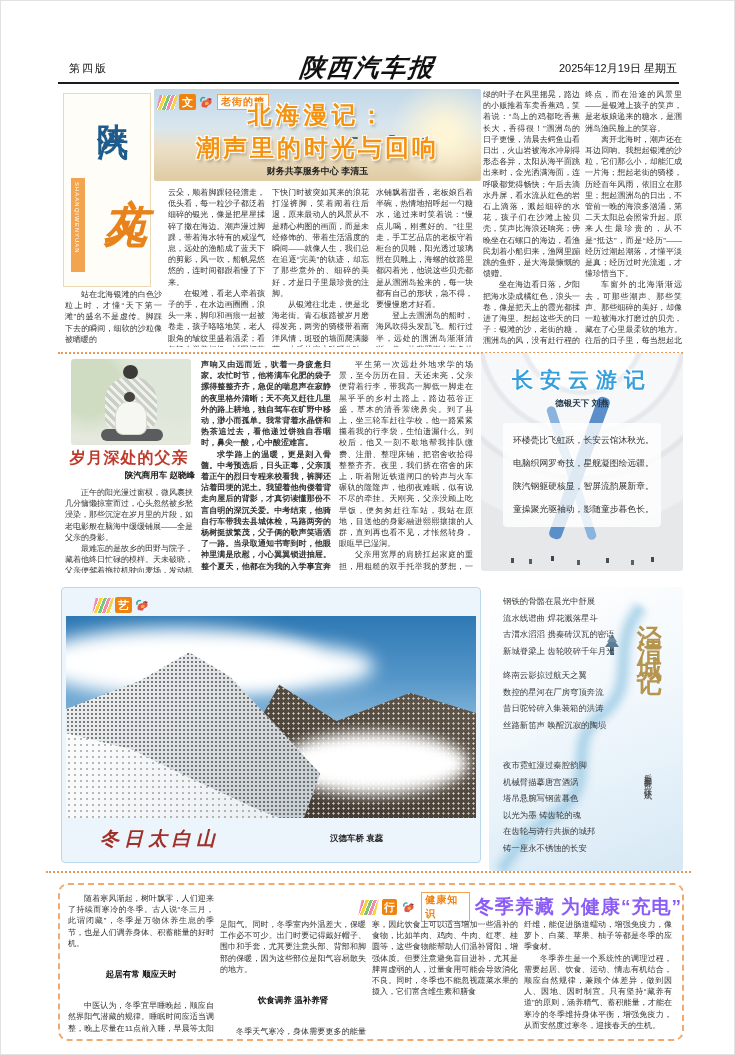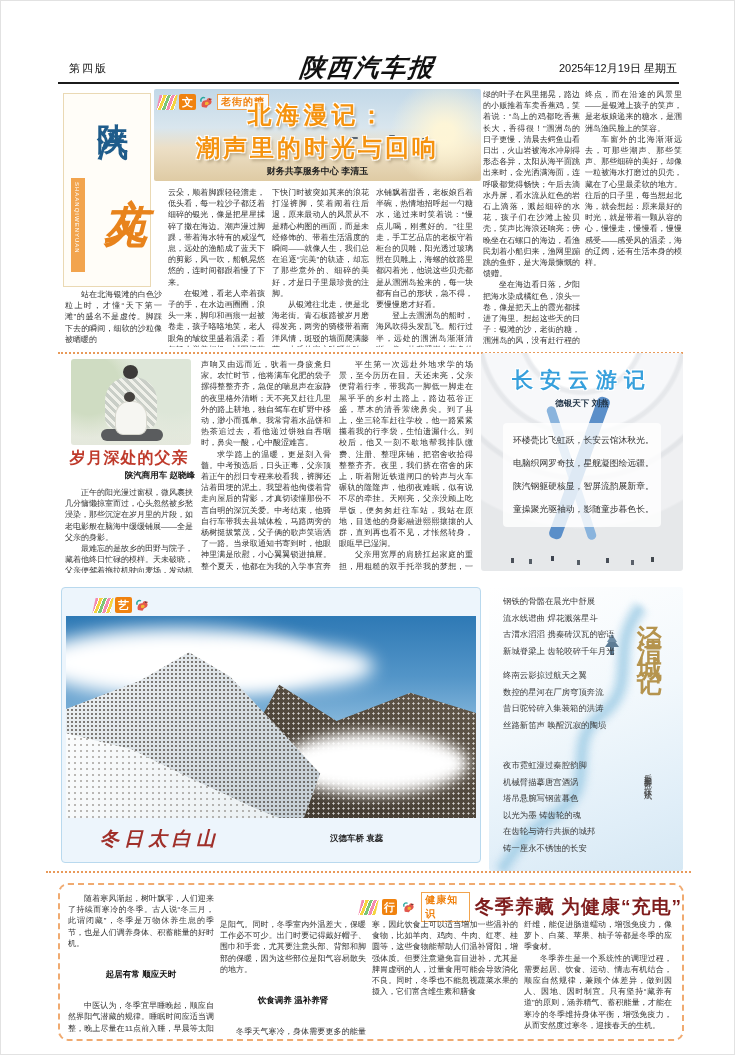--- a/index.html
+++ b/index.html
@@ -112,21 +112,21 @@
   .jw-title{position:absolute;left:144px;top:18px;height:170px;writing-mode:vertical-rl;
       font-family:"DejaVu Serif",serif;font-size:25px;font-weight:bold;color:#b5944e;letter-spacing:15px;}
   .jw-byline{position:absolute;left:152px;top:180px;height:104px;writing-mode:vertical-rl;
       font-size:8px;color:#444;letter-spacing:2px;}
   .jw-poem{position:absolute;left:14px;width:126px;}
   .jw-poem p{margin:0;font-size:8.4px;line-height:16.5px;font-family:"DejaVu Serif",serif;color:#3a3a3a;white-space:nowrap;}
 
   
   .hl-box{left:57px;top:882px;width:626px;height:158px;border:2px dashed #f0aa70;border-radius:10px;box-sizing:border-box;}
   .hl-header{position:absolute;left:300px;top:7px;display:flex;align-items:center;gap:5px;}
-  .hl-title{font-size:19px;font-weight:bold;color:#7f1d1d;letter-spacing:1px;white-space:nowrap;
+  .hl-title{font-size:19px;font-weight:bold;color:#8b5cf6;letter-spacing:1px;white-space:nowrap;
       text-shadow:1px 1px 0 #fff;}
   .hl-subhead{font-size:8.5px;font-weight:bold;color:#111;text-align:center;margin:20px 0;}
   .hcol{position:absolute;font-size:8px;line-height:11.2px;text-align:justify;color:#333;overflow:hidden;}
   .hcol p{margin:0;text-indent:2em;}
 </style>
 </head>
 <body>
 
 <div class="page">
 
@@ -178,39 +178,40 @@
   <div class="abs bcol cont" style="left:375px;top:186px;width:97px;height:160px;">
       <p>水铺飘着甜香，老板娘舀着半碗，热情地招呼起一勺糖水，递过来时笑着说：“慢点儿喝，刚煮好的。”往里走，手工艺品店的老板守着柜台的贝雕，阳光透过玻璃照在贝雕上，海螺的纹路里都闪着光，他说这些贝壳都是从涠洲岛捡来的，每一块都有自己的形状，急不得，要慢慢磨才好看。</p>
       <p>登上去涠洲岛的船时，海风吹得头发乱飞。船行过半，远处的涠洲岛渐渐清晰，像一块翡翠嵌在蓝色的海里。上岛第一眼，便是成片的香蕉林，翠</p>
     </div>
   <div class="abs bcol cont" style="left:482px;top:88px;width:97px;height:258px;">
       <p>绿的叶子在风里摇晃，路边的小贩推着车卖香蕉鸡，笑着说：“岛上的鸡都吃香蕉长大，香得很！”涠洲岛的日子更慢，清晨去鳄鱼山看日出，火山岩被海水冲刷得形态各异，太阳从海平面跳出来时，金光洒满海面，连呼吸都觉得畅快；午后去滴水丹屏，看水流从红色的岩石上滴落，溅起细碎的水花，孩子们在沙滩上捡贝壳，笑声比海浪还响亮；傍晚坐在石螺口的海边，看渔民划着小船归来，渔网里蹦跳的鱼虾，是大海最慷慨的馈赠。</p>
       <p>坐在海边看日落，夕阳把海水染成橘红色，浪头一卷，像是把天上的霞光都揉进了海里。想起这些天的日子：银滩的沙，老街的糖，涠洲岛的风，没有赶行程的匆忙，只是跟着心走，走到哪儿，就停在哪儿。忽然明白，人生就像这场海岛之旅，我们总在追逐“远方”，以为到了某个地方，就能找到答案，其实答案不在</p>
     </div>
   <div class="abs bcol cont" style="left:584px;top:88px;width:97px;height:258px;">
       <p>终点，而在沿途的风景里——是银滩上孩子的笑声，是老板娘递来的糖水，是涠洲岛渔民脸上的笑容。</p>
+      <p>离开北海时，潮声还在耳边回响。我想起银滩的沙粒，它们那么小，却能汇成一片海；想起老街的骑楼，历经百年风雨，依旧立在那里；想起涠洲岛的日出，不管前一晚的海浪多汹涌，第二天太阳总会照常升起。原来人生最珍贵的，从不是“抵达”，而是“经历”——经历过潮起潮落，才懂平淡是真；经历过时光流逝，才懂珍惜当下。</p>
       <p>车窗外的北海渐渐远去，可那些潮声、那些笑声、那些细碎的美好，却像一粒被海水打磨过的贝壳，藏在了心里最柔软的地方。往后的日子里，每当想起北海，就会想起：原来最好的时光，就是带着一颗从容的心，慢慢走，慢慢看，慢慢感受——感受风的温柔，海的辽阔，还有生活本身的模样。</p>
     </div>
 
   <div class="abs sep" style="left:57px;top:351px;width:625px;"></div>
 
   <div class="abs fa-illus">
     <div class="fa-bike"></div>
     <div class="fa-dad"></div>
     <div class="fa-dad-head"></div>
     <div class="fa-kid"></div>
     <div class="fa-kid-head"></div>
   </div>
   <div class="abs fa-title">岁月深处的父亲</div>
   <div class="abs fa-byline">陕汽商用车 赵晓峰</div>
   <div class="abs bcol" style="left:64px;top:486px;width:128px;height:86px;">
       <p>正午的阳光漫过窗棂，微风裹挟几分慵懒掠室而过，心头忽然被乡愁浸染，那些沉淀在岁月里的片段，如老电影般在脑海中缓缓铺展——全是父亲的身影。</p>
       <p>最难忘的是故乡的田野与院子，藏着他终日忙碌的模样。天未破晓，父亲便驾着拖拉机驶向麦场，发动机的突突声由近及远，划破乡村的静谧；待到夜幕低垂，那</p>
     </div>
-  <div class="abs bcol cont" style="left:200px;top:358px;width:130px;height:214px;">
+  <div class="abs bcol cont" style="left:200px;top:358px;width:130px;height:214px;font-weight:bold;">
       <p>声响又由远而近，驮着一身疲惫归家。农忙时节，他将满车化肥的袋子摞得整整齐齐，急促的喘息声在寂静的夜里格外清晰；天不亮又赶往几里外的路上耕地，独自驾车在旷野中移动，渺小而孤单。我常背着水晶饼和热茶追过去，看他递过饼独自吞咽时，鼻尖一酸，心中酸涩难言。</p>
       <p>求学路上的温暖，更是刻入骨髓。中考预选后，日头正毒，父亲顶着正午的烈日专程来校看我，裤脚还沾着田埂的泥土。我望着他佝偻着背走向屋后的背影，才真切读懂那份不言自明的深沉关爱。中考结束，他骑自行车带我去县城体检，马路两旁的杨树挺拔繁茂，父子俩的歌声笑语洒了一路。当录取通知书寄到时，他眼神里满是欣慰，小心翼翼锁进抽屉。整个夏天，他都在为我的入学事宜奔波不停：扯布买棉花叮嘱母亲缝制被褥，办理粮油关系，带我走亲串友，事事亲力亲为。</p>
     </div>
   <div class="abs bcol" style="left:338px;top:358px;width:134px;height:214px;">
       <p>平生第一次远赴外地求学的场景，至今历历在目。天还未亮，父亲便背着行李，带我高一脚低一脚走在黑乎乎的乡村土路上，路边苞谷正盛，草木的清香萦绕鼻尖。到了县上，坐三轮车赶往学校，他一路紧紧攥着我的行李袋，生怕遗漏什么。到校后，他又一刻不歇地帮我排队缴费、注册、整理床铺，把宿舍收拾得整整齐齐。夜里，我们挤在宿舍的床上，听着附近铁道闸口的铃声与火车碾轨的隆隆声，他彻夜难眠，似有说不尽的牵挂。天刚亮，父亲没顾上吃早饭，便匆匆赶往车站，我站在原地，目送他的身影融进熙熙攘攘的人群，直到再也看不见，才怅然转身，眼眶早已湿润。</p>
       <p>父亲用宽厚的肩膀扛起家庭的重担，用粗糙的双手托举我的梦想，一生坚守在故乡的土地上，将汗水洒遍每一寸田垄、每一个角落。如今，每当思念涌上心头，那些温暖的片段便会清晰浮现，成为我前行路上最珍贵的力量，提醒我不忘来路，不负韶华。</p>
     </div>
 
   <div class="abs cy-box">
     <div class="cy-sc2"></div>

